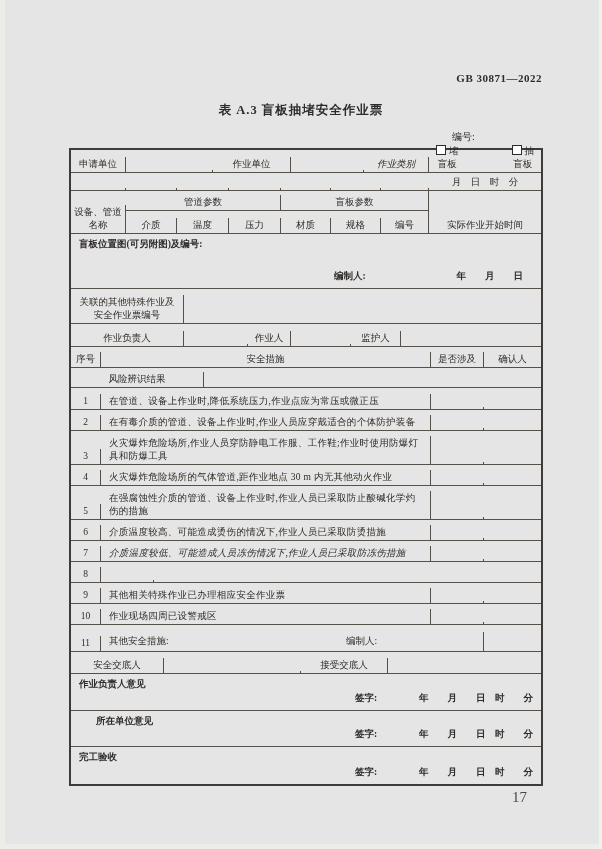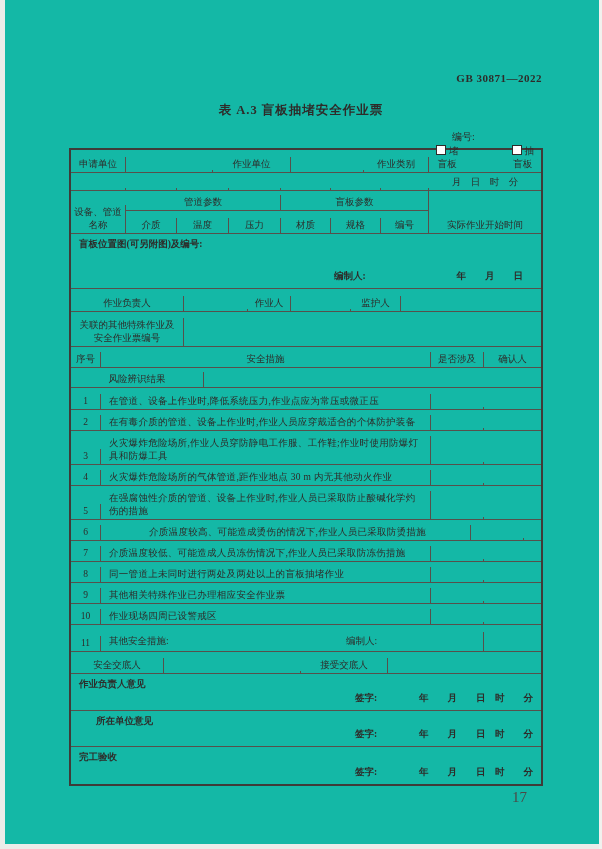--- a/index.html
+++ b/index.html
@@ -3,21 +3,21 @@
 <meta charset="utf-8">
 <style>
   :root{
     --bc:#56504b;        
     --obc:#3f3b38;       
     --txt:#2e2b29;       
   }
   html,body{margin:0;padding:0;background:#ffffff;}
   body{width:602px;height:849px;overflow:hidden;position:relative;
        font-family:"Liberation Serif","DejaVu Serif",serif;color:var(--txt);}
-  .page{position:absolute;left:0;top:0;width:602px;height:849px;background:#14b8a6;}
+  .page{position:absolute;left:0;top:0;width:602px;height:849px;background:#e5e5e5;}
   
   .edge-l{position:absolute;left:0;top:0;width:5px;height:849px;background:#ecece9;}
   .edge-b{position:absolute;left:0;bottom:0;width:602px;height:5px;background:#ecece9;}
   .edge-r{position:absolute;right:0;top:0;width:3px;height:849px;background:#f1f1ee;}
 
   .std-code{position:absolute;top:72px;right:60px;font-size:11px;font-weight:bold;letter-spacing:.5px;}
   .doc-title{position:absolute;top:102px;left:0;width:602px;text-align:center;
              font-size:12.5px;font-weight:bold;letter-spacing:1px;}
   .doc-number{position:absolute;top:130px;left:452px;font-size:10px;}
   .page-num{position:absolute;top:789px;left:512px;font-size:15px;color:#4c4845;}
@@ -55,21 +55,21 @@
   <div class="doc-title">表 A.3  盲板抽堵安全作业票</div>
   <div class="doc-number">编号:</div>
 
   <div class="form">
 
     <div class="row" style="height:23px;">
       <div class="c" style="width:55px;">申请单位</div>
       <div class="c" style="width:87px;"></div>
       <div class="c" style="width:78px;">作业单位</div>
       <div class="c" style="width:73px;"></div>
-      <div class="c" style="width:65px;">作业类别</div>
+      <div class="c" style="width:65px;font-style:italic;">作业类别</div>
       <div class="c last fill cb-group">
         <span class="lbl"><span class="cb"></span><span>堵盲板</span></span>
         <span class="lbl"><span class="cb"></span><span>抽盲板</span></span>
       </div>
     </div>
 
     <div class="row" style="height:18px;">
       <div class="c" style="width:55px;"></div>
       <div class="c" style="width:51px;"></div>
       <div class="c" style="width:52px;"></div>
@@ -100,34 +100,34 @@
     </div>
 
     <div class="row rel" style="height:55px;">
       <span>盲板位置图(可另附图)及编号:</span>
       <div class="signline">
         <span style="margin-left:263px;">编制人:</span>
         <span class="pre" style="margin-left:auto;margin-right:18px;">年　　月　　日</span>
       </div>
     </div>
 
+    <div class="row" style="height:35px;">
+      <div class="c" style="width:113px;padding:1px 8px;">关联的其他特殊作业及安全作业票编号</div>
+      <div class="c last fill"></div>
+    </div>
+
     <div class="row" style="height:23px;">
       <div class="c" style="width:113px;">作业负责人</div>
       <div class="c" style="width:64px;"></div>
       <div class="c" style="width:43px;">作业人</div>
       <div class="c" style="width:60px;"></div>
       <div class="c" style="width:50px;">监护人</div>
       <div class="c last fill"></div>
     </div>
 
-    <div class="row" style="height:35px;">
-      <div class="c" style="width:113px;padding:1px 8px;">关联的其他特殊作业及安全作业票编号</div>
-      <div class="c last fill"></div>
-    </div>
-
     <div class="row" style="height:21px;">
       <div class="c" style="width:30px;">序号</div>
       <div class="c" style="width:330px;">安全措施</div>
       <div class="c" style="width:53px;">是否涉及</div>
       <div class="c last fill">确认人</div>
     </div>
 
     <div class="row" style="height:20px;">
       <div class="c" style="width:133px;">风险辨识结果</div>
       <div class="c last fill"></div>
@@ -158,33 +158,32 @@
       <div class="c last fill"></div>
     </div>
     <div class="row" style="height:34px;">
       <div class="c" style="width:30px;">5</div>
       <div class="c left m-text" style="width:330px;">在强腐蚀性介质的管道、设备上作业时,作业人员已采取防止酸碱化学灼伤的措施</div>
       <div class="c" style="width:53px;"></div>
       <div class="c last fill"></div>
     </div>
     <div class="row" style="height:21px;">
       <div class="c" style="width:30px;">6</div>
-      <div class="c left m-text" style="width:330px;margin-left:40px;">介质温度较高、可能造成烫伤的情况下,作业人员已采取防烫措施</div>
+      <div class="c left m-text" style="width:330px;">介质温度较高、可能造成烫伤的情况下,作业人员已采取防烫措施</div>
       <div class="c" style="width:53px;"></div>
       <div class="c last fill"></div>
     </div>
     <div class="row" style="height:21px;">
       <div class="c" style="width:30px;">7</div>
-      <div class="c left m-text" style="width:330px;">介质温度较低、可能造成人员冻伤情况下,作业人员已采取防冻伤措施</div>
+      <div class="c left m-text" style="width:330px;font-style:italic;">介质温度较低、可能造成人员冻伤情况下,作业人员已采取防冻伤措施</div>
       <div class="c" style="width:53px;"></div>
       <div class="c last fill"></div>
     </div>
     <div class="row" style="height:21px;">
       <div class="c" style="width:30px;">8</div>
-      <div class="c left m-text" style="width:330px;">同一管道上未同时进行两处及两处以上的盲板抽堵作业</div>
       <div class="c" style="width:53px;"></div>
       <div class="c last fill"></div>
     </div>
     <div class="row" style="height:21px;">
       <div class="c" style="width:30px;">9</div>
       <div class="c left m-text" style="width:330px;">其他相关特殊作业已办理相应安全作业票</div>
       <div class="c" style="width:53px;"></div>
       <div class="c last fill"></div>
     </div>
     <div class="row" style="height:21px;">

